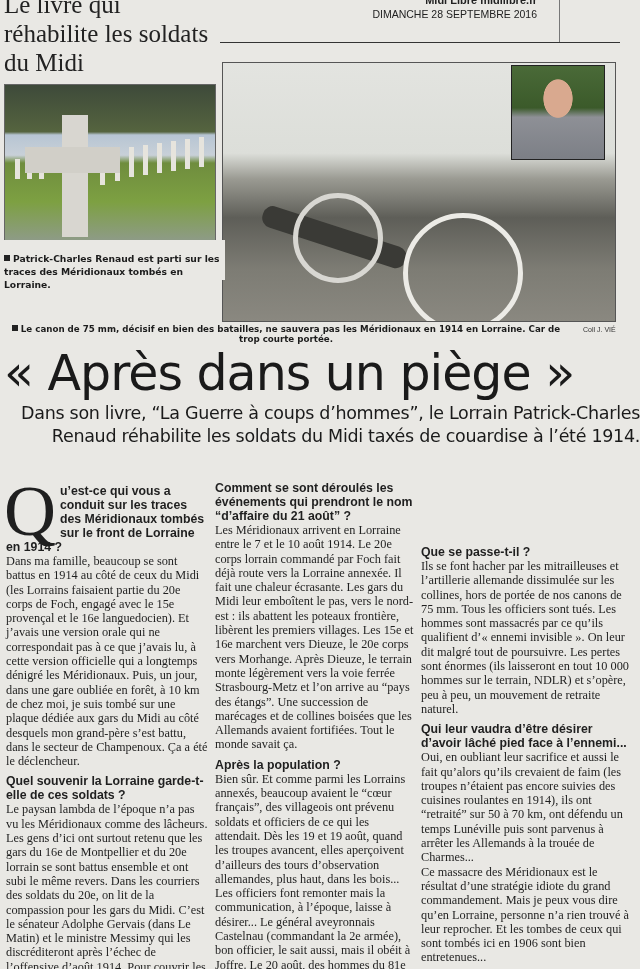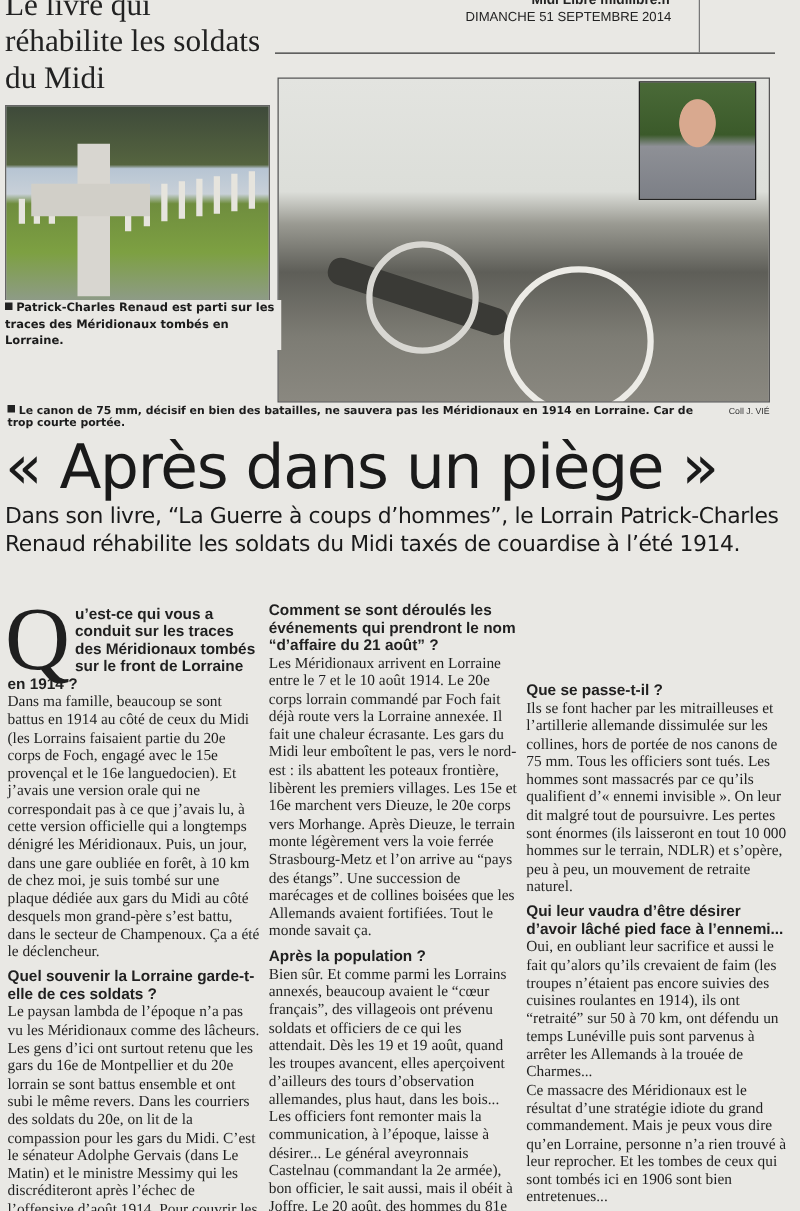--- a/index.html
+++ b/index.html
@@ -9,46 +9,46 @@
   .paper-date{position:absolute;right:83px;top:8px;font-family:"Liberation Sans",sans-serif;font-size:10.5px;color:#222;}
   .mast-sep{position:absolute;right:60px;top:0;height:42px;border-left:1px solid #777;}
   .kicker{position:absolute;left:4px;top:-10px;width:210px;font-family:"Liberation Serif",serif;font-size:25px;line-height:29px;color:#222;}
   .photo-main{position:absolute;left:222px;top:62px;width:392px;height:258px;border:1px solid #555;overflow:hidden;
     background:linear-gradient(180deg,#e3e4e0 0%,#dcded9 35%,#9a9a92 45%,#5e5e58 60%,#7d7c74 80%,#8a8880 100%);}
   .photo-cem{position:absolute;left:4px;top:84px;width:210px;height:156px;overflow:hidden;border:1px solid #666;
     background:linear-gradient(180deg,#3e4a3a 0%,#55643f 30%,#b7c5d3 32%,#c8d0d8 45%,#6f8d3e 50%,#7da042 75%,#8e9b88 100%);}
   .cross-v{position:absolute;left:57px;top:30px;width:26px;height:122px;background:#d8d6d0;}
   .cross-h{position:absolute;left:20px;top:62px;width:95px;height:26px;background:#d1cfc8;}
   .mini-cross{position:absolute;width:5px;height:30px;background:#e6e4dd;}
-  .cap-cem{position:absolute;left:0;top:240px;width:225px;height:40px;background:#e9e8e4;font-family:"DejaVu Sans",sans-serif;font-weight:bold;font-size:9.2px;line-height:13px;padding:0 4px;box-sizing:border-box;}
+  .cap-cem{position:absolute;left:0;top:240px;width:225px;height:40px;background:#e9e8e4;font-family:"DejaVu Sans",sans-serif;font-weight:bold;font-size:9.2px;line-height:13px;padding:12px 4px;box-sizing:border-box;}
   .bullet-sq{display:inline-block;width:6px;height:6px;background:#222;margin-right:3px;vertical-align:1px;}
   .portrait{position:absolute;left:510px;top:64px;width:92px;height:93px;border:1px solid #222;
     background:radial-gradient(ellipse at 50% 35%,#d9a98f 0 22%,transparent 23%),linear-gradient(180deg,#4a6a38 0%,#3b5a2a 45%,#8e9096 55%,#7c7f86 100%);}
   .cannon-barrel{position:absolute;left:270px;top:200px;width:150px;height:22px;background:#3a3a36;transform:rotate(18deg);transform-origin:left center;border-radius:10px;}
   .wheel{position:absolute;border:5px solid #ecebe6;border-radius:50%;}
-  .cap-main{position:absolute;left:6px;top:324px;width:560px;font-family:"DejaVu Sans",sans-serif;font-weight:bold;font-size:8.7px;}
+  .cap-main{position:absolute;left:6px;top:324px;width:560px;font-family:"DejaVu Sans",sans-serif;font-weight:bold;font-size:8.7px;text-align:center;}
   .credit{position:absolute;left:583px;top:326px;font-family:"Liberation Sans",sans-serif;font-size:7px;color:#333;}
   .headline{position:absolute;left:4px;top:344px;width:632px;font-family:"DejaVu Sans",sans-serif;font-weight:normal;font-size:49px;letter-spacing:-1px;line-height:60px;color:#1a1a1a;white-space:nowrap;}
-  .standfirst{position:absolute;left:4px;top:402px;width:636px;font-family:"DejaVu Sans",sans-serif;font-size:17.5px;line-height:23px;letter-spacing:-0.3px;color:#1a1a1a;}
+  .standfirst{position:absolute;left:4px;top:402px;width:636px;font-family:"DejaVu Sans",sans-serif;font-size:17.5px;line-height:23px;letter-spacing:-0.3px;color:#1a1a1a;text-align:right;}
   .col{position:absolute;top:484px;font-family:"Liberation Serif",serif;font-size:12.3px;line-height:14.3px;color:#1f1f1f;}
   .col1{left:6px;width:202px;}
   .col2{left:215px;width:200px;top:481px;}
   .col3{left:421px;width:210px;top:481px;}
   .q{font-family:"Liberation Sans",sans-serif;font-weight:bold;font-size:12.3px;line-height:14px;margin-top:6px;display:block;}
   .q.first{margin-top:0;}
   p{margin:0;}
   .dropcap{float:left;font-family:"Liberation Serif",serif;font-size:72px;line-height:56px;margin:-1px 4px 0 -2px;}
   .byline{text-align:right;font-family:"DejaVu Sans",sans-serif;font-weight:bold;font-size:9.6px;margin-top:3px;}
 </style>
 </head>
 <body>
 
 <div class="masthead">
   <span class="paper-name">Midi Libre  midilibre.fr</span>
-  <span class="paper-date">DIMANCHE 51 SEPTEMBRE 2014</span>
+  <span class="paper-date">DIMANCHE 28 SEPTEMBRE 2016</span>
   <span class="mast-sep"></span>
 </div>
 
 <div class="kicker">Le livre qui réhabilite les soldats du Midi</div>
 
 <div class="photo-main">
   <div class="cannon-barrel" style="left:40px;top:140px;"></div>
   <div class="wheel" style="left:180px;top:150px;width:110px;height:110px;"></div>
   <div class="wheel" style="left:70px;top:130px;width:80px;height:80px;border-color:#d8d7d2;"></div>
   <div class="portrait" style="left:288px;top:2px;"></div>

